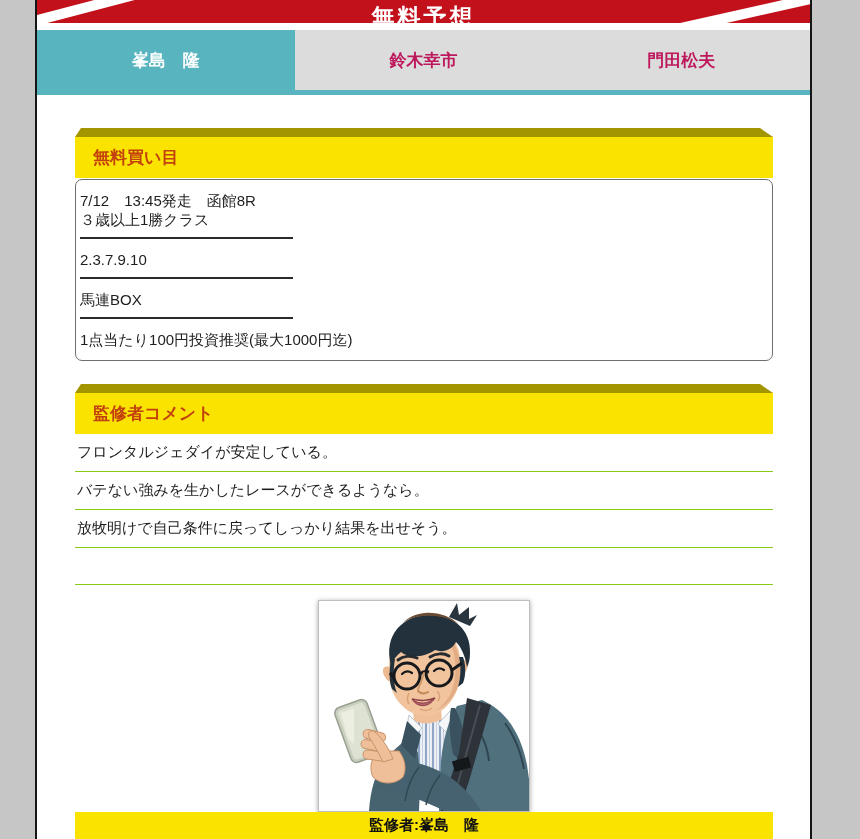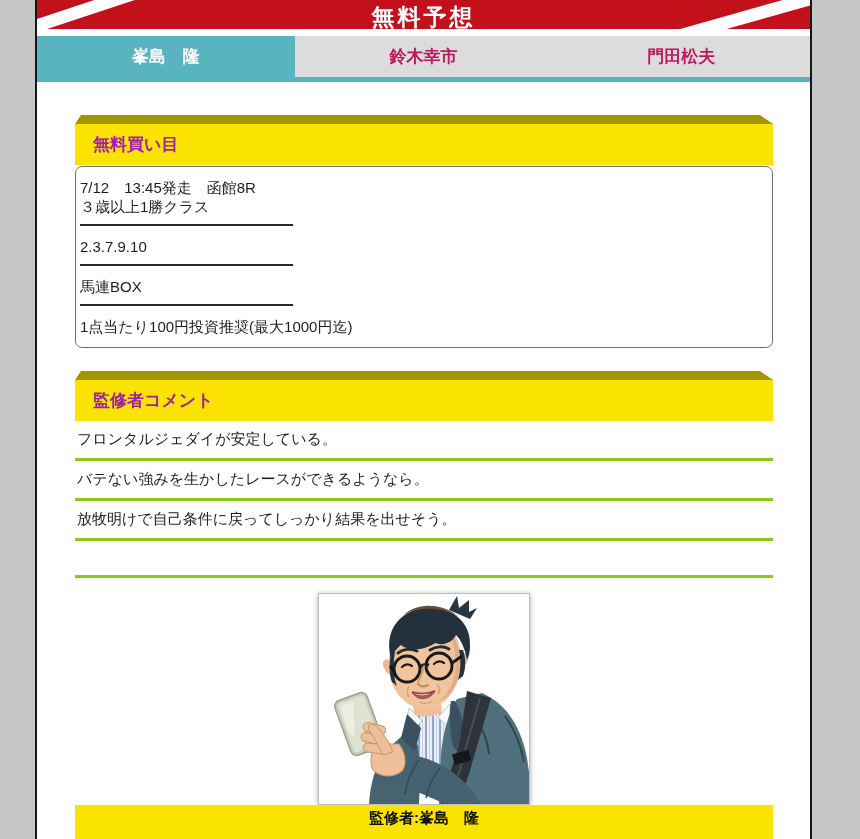--- a/index.html
+++ b/index.html
@@ -12,65 +12,65 @@
   }
   .wrapper {
     position: relative;
     margin-left: 35px;
     width: 777px; min-height: 839px;
     background: #ffffff;
     border-left: 2px solid #151515;
     border-right: 2px solid #151515;
   }
   
-  .banner { position: relative; height: 29px; background: #7f1d1d; overflow: hidden; }
+  .banner { position: relative; height: 23px; background: #7f1d1d; overflow: hidden; }
   .banner svg { position: absolute; left: 0; top: 0; width: 100%; height: 100%; display: block; }
   .banner-title {
     position: relative; z-index: 2;
     text-align: center; color: #ffffff;
     font-family: "DejaVu Serif", serif;
     font-size: 23px; font-weight: 700;
     letter-spacing: 3px; line-height: 34px;
   }
   
-  .tabs { display: flex; margin-top: 7px; height: 41px; background: #dcdcdc; }
+  .tabs { display: flex; margin-top: 7px; height: 60px; background: #dcdcdc; }
   .tab {
     flex: 1 1 0; display: flex; align-items: center; justify-content: center;
     font-size: 17px; font-weight: 700; color: #be185d; cursor: pointer;
   }
   .tab.active { background: #58b4be; color: #ffffff; }
   .tab-underline { height: 5px; background: #58b4be; }
   
   .content { padding: 33px 37px 0 38px; }
   
   .ribbon-top {
     height: 9px; background: #a39500;
     clip-path: polygon(6px 0, calc(100% - 13px) 0, 100% 100%, 0 100%);
   }
   .ribbon-body {
     height: 41px; background: #fbe300;
     display: flex; align-items: center;
     padding-left: 18px;
-    font-size: 17px; font-weight: 700; color: #a21caf;
+    font-size: 17px; font-weight: 700; color: #c2410c;
   }
   
   .buy-box {
     margin-top: 1px;
     border: 1px solid #6f6f6f; border-radius: 7px;
     background: #fff;
     padding: 11px 4px;
     font-size: 15px; color: #1e1e1e;
   }
   .buy-line { line-height: 19px; }
   .sep { width: 213px; height: 0; border-top: 2px solid #2a2a2a; margin: 8px 0 11px 0; }
   .section2 { margin-top: 23px; }
   
   .comment-row {
     min-height: 37px; padding: 9px 2px 10px 2px;
-    border-bottom: 3px solid #84cc16;
+    border-bottom: 1px solid #84cc16;
     font-size: 15px; color: #1e1e1e; line-height: 18px;
   }
   
   .portrait-frame {
     width: 212px; height: 212px;
     margin: 15px auto 0 auto;
     border: 1px solid #bdbdbd;
     box-shadow: 0 1px 5px rgba(0,0,0,0.35);
     background: #fff;
   }

